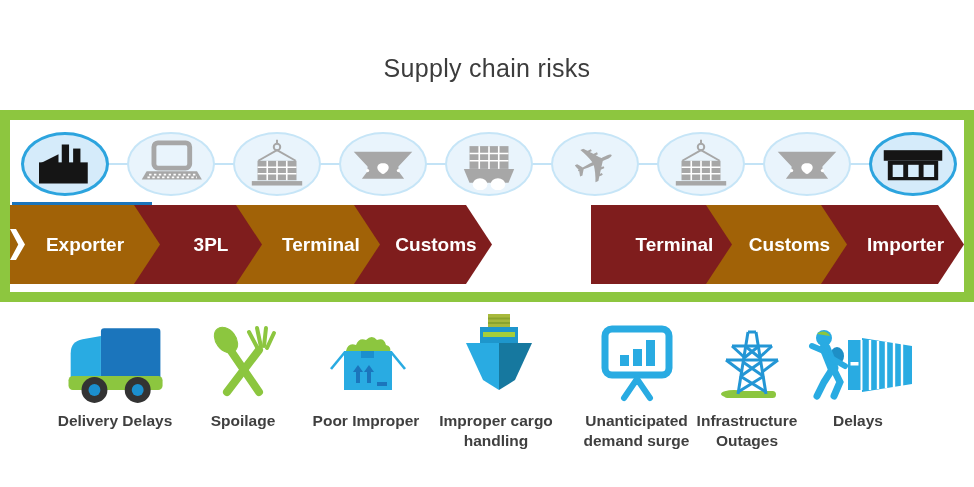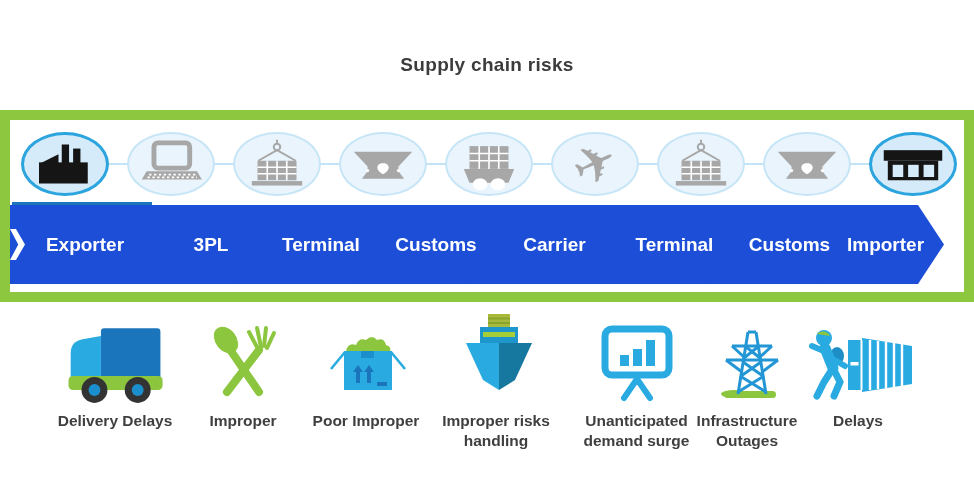--- a/index.html
+++ b/index.html
@@ -1,42 +1,42 @@
 <!DOCTYPE html>
 <html><head>
 <meta charset="utf-8">
 <style>
   html,body{margin:0;padding:0;background:#ffffff;}
   body{width:974px;height:487px;position:relative;overflow:hidden;
        font-family:"Liberation Sans", sans-serif;}
 
   .title{position:absolute;top:54px;left:0;width:974px;text-align:center;
-         font-size:19px;font-weight:bold;color:#3C3C3C;letter-spacing:.3px;}
+         font-size:25px;font-weight:normal;color:#3C3C3C;letter-spacing:.3px;}
 
   .flow-box{position:absolute;left:0;top:110px;width:974px;height:192px;
             border:10px solid #8DC63F;box-sizing:border-box;background:#fff;}
   .flow-inner{position:relative;width:954px;height:172px;}
 
   .connector{position:absolute;top:43px;left:56px;width:848px;height:2px;
              background:#C3E3F6;}
 
   .oval{position:absolute;top:12px;width:88px;height:64px;border-radius:50%;
         background:#E9F4FC;border:2px solid #C6E5F7;box-sizing:border-box;
         display:flex;align-items:center;justify-content:center;}
   .oval.active{border:3px solid #2CA4DE;background:#D5EBFA;}
   .plane-glyph{font-family:"DejaVu Sans", sans-serif;font-size:52px;color:#A7A7A7;
                display:inline-block;transform:rotate(-25deg);line-height:1;}
 
   .band{position:absolute;left:0;top:85px;width:954px;height:79px;}
   .seg{position:absolute;top:0;height:79px;display:flex;align-items:center;
        justify-content:center;color:#FFFFFF;font-weight:bold;font-size:19px;
        clip-path:polygon(0 0, calc(100% - 26px) 0, 100% 50%, calc(100% - 26px) 100%, 0 100%);}
   .seg.pad{padding-left:26px;box-sizing:border-box;}
-  .dark{background:#1d4ed8;align-items:center;}
-  .light{background:#1d4ed8;}
+  .dark{background:#a16207;align-items:center;}
+  .light{background:#7f1d1d;}
   .entry-arrow{position:absolute;left:0;top:24px;width:15px;height:31px;background:#fff;
        clip-path:polygon(0 0, 40% 0, 100% 50%, 40% 100%, 0 100%, 55% 50%);z-index:20;}
   .first-underline{position:absolute;left:2px;top:-3px;width:140px;height:3px;
        background:#1B75BC;z-index:15;}
 
   .risks{position:absolute;left:0;top:312px;width:974px;height:170px;}
   .risk{position:absolute;top:0;display:flex;flex-direction:column;align-items:center;}
   .risk .icon-slot{height:92px;display:flex;align-items:flex-end;justify-content:center;}
   .risk .lbl{margin-top:7px;font-size:15.5px;font-weight:bold;color:#3F3F3F;
              text-align:center;line-height:1.32;}
@@ -167,30 +167,27 @@
         </div>
       <div class="seg light pad" style="left:124px;width:128px;z-index:7">
           <span>3PL</span>
         </div>
       <div class="seg dark pad" style="left:226px;width:144px;z-index:6">
           <span>Terminal</span>
         </div>
       <div class="seg light pad" style="left:344px;width:138px;z-index:5">
           <span>Customs</span>
         </div>
-      <div class="seg dark pad" style="left:456px;width:151px;z-index:4">
-          <span>Carrier</span>
-        </div>
       <div class="seg light pad" style="left:581px;width:141px;z-index:3">
           <span>Terminal</span>
         </div>
       <div class="seg dark pad" style="left:696px;width:141px;z-index:2">
           <span>Customs</span>
         </div>
-      <div class="seg light pad" style="left:791px;width:143px;z-index:1">
+      <div class="seg light pad" style="left:811px;width:143px;z-index:1">
           <span>Importer</span>
         </div>
       <div class="entry-arrow"></div>
     </div>
   </div>
 </div>
 
 <div class="risks">
 
   <div class="risk" style="left:45px;width:140px">
@@ -217,21 +214,21 @@
           <g stroke-width="4" stroke-linecap="round" fill="none">
             <line x1="59" y1="25" x2="50" y2="8"></line>
             <line x1="62" y1="23" x2="58" y2="4"></line>
             <line x1="65" y1="22" x2="67" y2="4"></line>
             <line x1="68" y1="24" x2="75" y2="9"></line>
           </g>
           <line x1="60" y1="26" x2="28" y2="68" stroke-width="8" stroke-linecap="round"></line>
         </g>
       </svg>
     </div>
-    <div class="lbl">Improper</div>
+    <div class="lbl">Spoilage</div>
   </div>
 
   <div class="risk" style="left:296px;width:140px">
     <div class="icon-slot">
       <svg width="92" height="80" viewBox="0 0 92 80">
         <path d="M26 27 q2 -9 10 -6 q3 -8 10 -5 q6 -6 11 0 q7 -3 9 5 q6 1 4 9 Z" fill="#8CC63F"></path>
         <line x1="25" y1="28" x2="11" y2="45" stroke="#29ABE2" stroke-width="2.6"></line>
         <line x1="71" y1="28" x2="85" y2="45" stroke="#29ABE2" stroke-width="2.6"></line>
         <rect x="24" y="27" width="48" height="39" fill="#29ABE2"></rect>
         <rect x="41" y="27" width="13" height="7" fill="#1B8FCE"></rect>
@@ -252,21 +249,21 @@
       <svg width="84" height="92" viewBox="0 0 84 92">
         <rect x="34" y="2" width="22" height="13" fill="#A8B93C"></rect>
         <line x1="34" y1="6.5" x2="56" y2="6.5" stroke="#8AA32E" stroke-width="2"></line>
         <line x1="34" y1="11" x2="56" y2="11" stroke="#8AA32E" stroke-width="2"></line>
         <rect x="26" y="15" width="38" height="16" fill="#1E96CC"></rect>
         <rect x="29" y="20" width="32" height="5" fill="#A6CE39"></rect>
         <path d="M12 31 H45 V78 L29 68 Z" fill="#29ABE2"></path>
         <path d="M45 31 H78 L61 68 L45 78 Z" fill="#16789F"></path>
       </svg>
     </div>
-    <div class="lbl">Improper risks handling</div>
+    <div class="lbl">Improper cargo handling</div>
   </div>
 
   <div class="risk" style="left:687px;width:120px">
     <div class="icon-slot">
       <svg width="82" height="80" viewBox="0 0 82 80">
         <ellipse cx="28" cy="70" rx="13" ry="4" fill="#8CC63F"></ellipse>
         <rect x="18" y="67" width="52" height="7" rx="3.5" fill="#8CC63F"></rect>
         <g stroke="#2396D5" stroke-width="3" fill="none">
           <line x1="32" y1="70" x2="42" y2="8"></line>
           <line x1="60" y1="70" x2="50" y2="8"></line>

